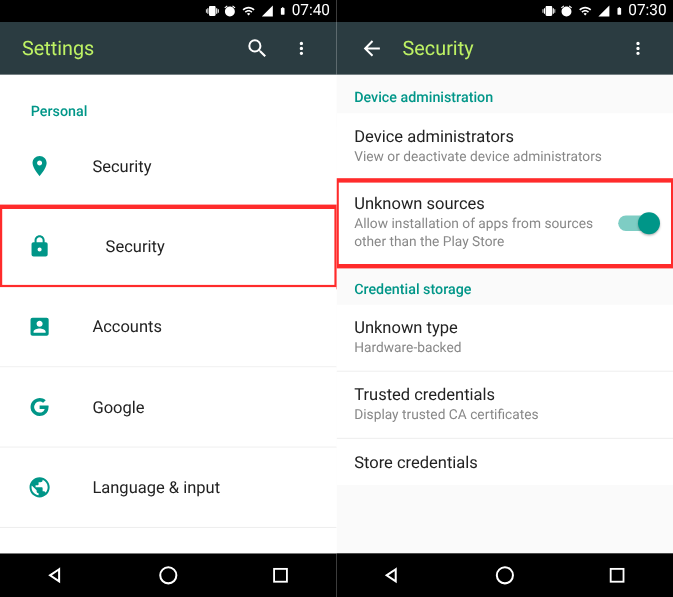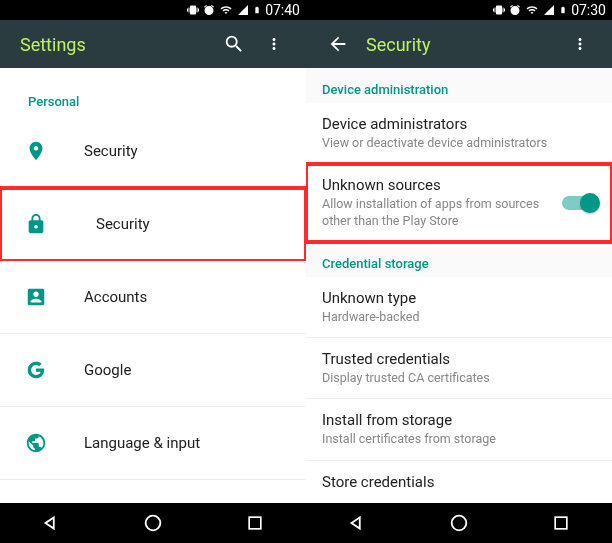--- a/index.html
+++ b/index.html
@@ -297,26 +297,20 @@
       </div>
     </div>
 
     <div class="list-row">
       <div class="row-text">
         <div class="row-title">Trusted credentials</div>
         <div class="row-sub">Display trusted CA certificates</div>
       </div>
     </div>
 
-    <div class="list-row">
-      <div class="row-text">
-        <div class="row-title">Install from storage</div>
-        <div class="row-sub">Install certificates from storage</div>
-      </div>
-    </div>
 
     <div class="list-row no-border">
       <div class="row-text">
         <div class="row-title">Store credentials</div>
       </div>
     </div>
   </div>
 
   <div class="nav-bar">
     <span class="nav-btn">

